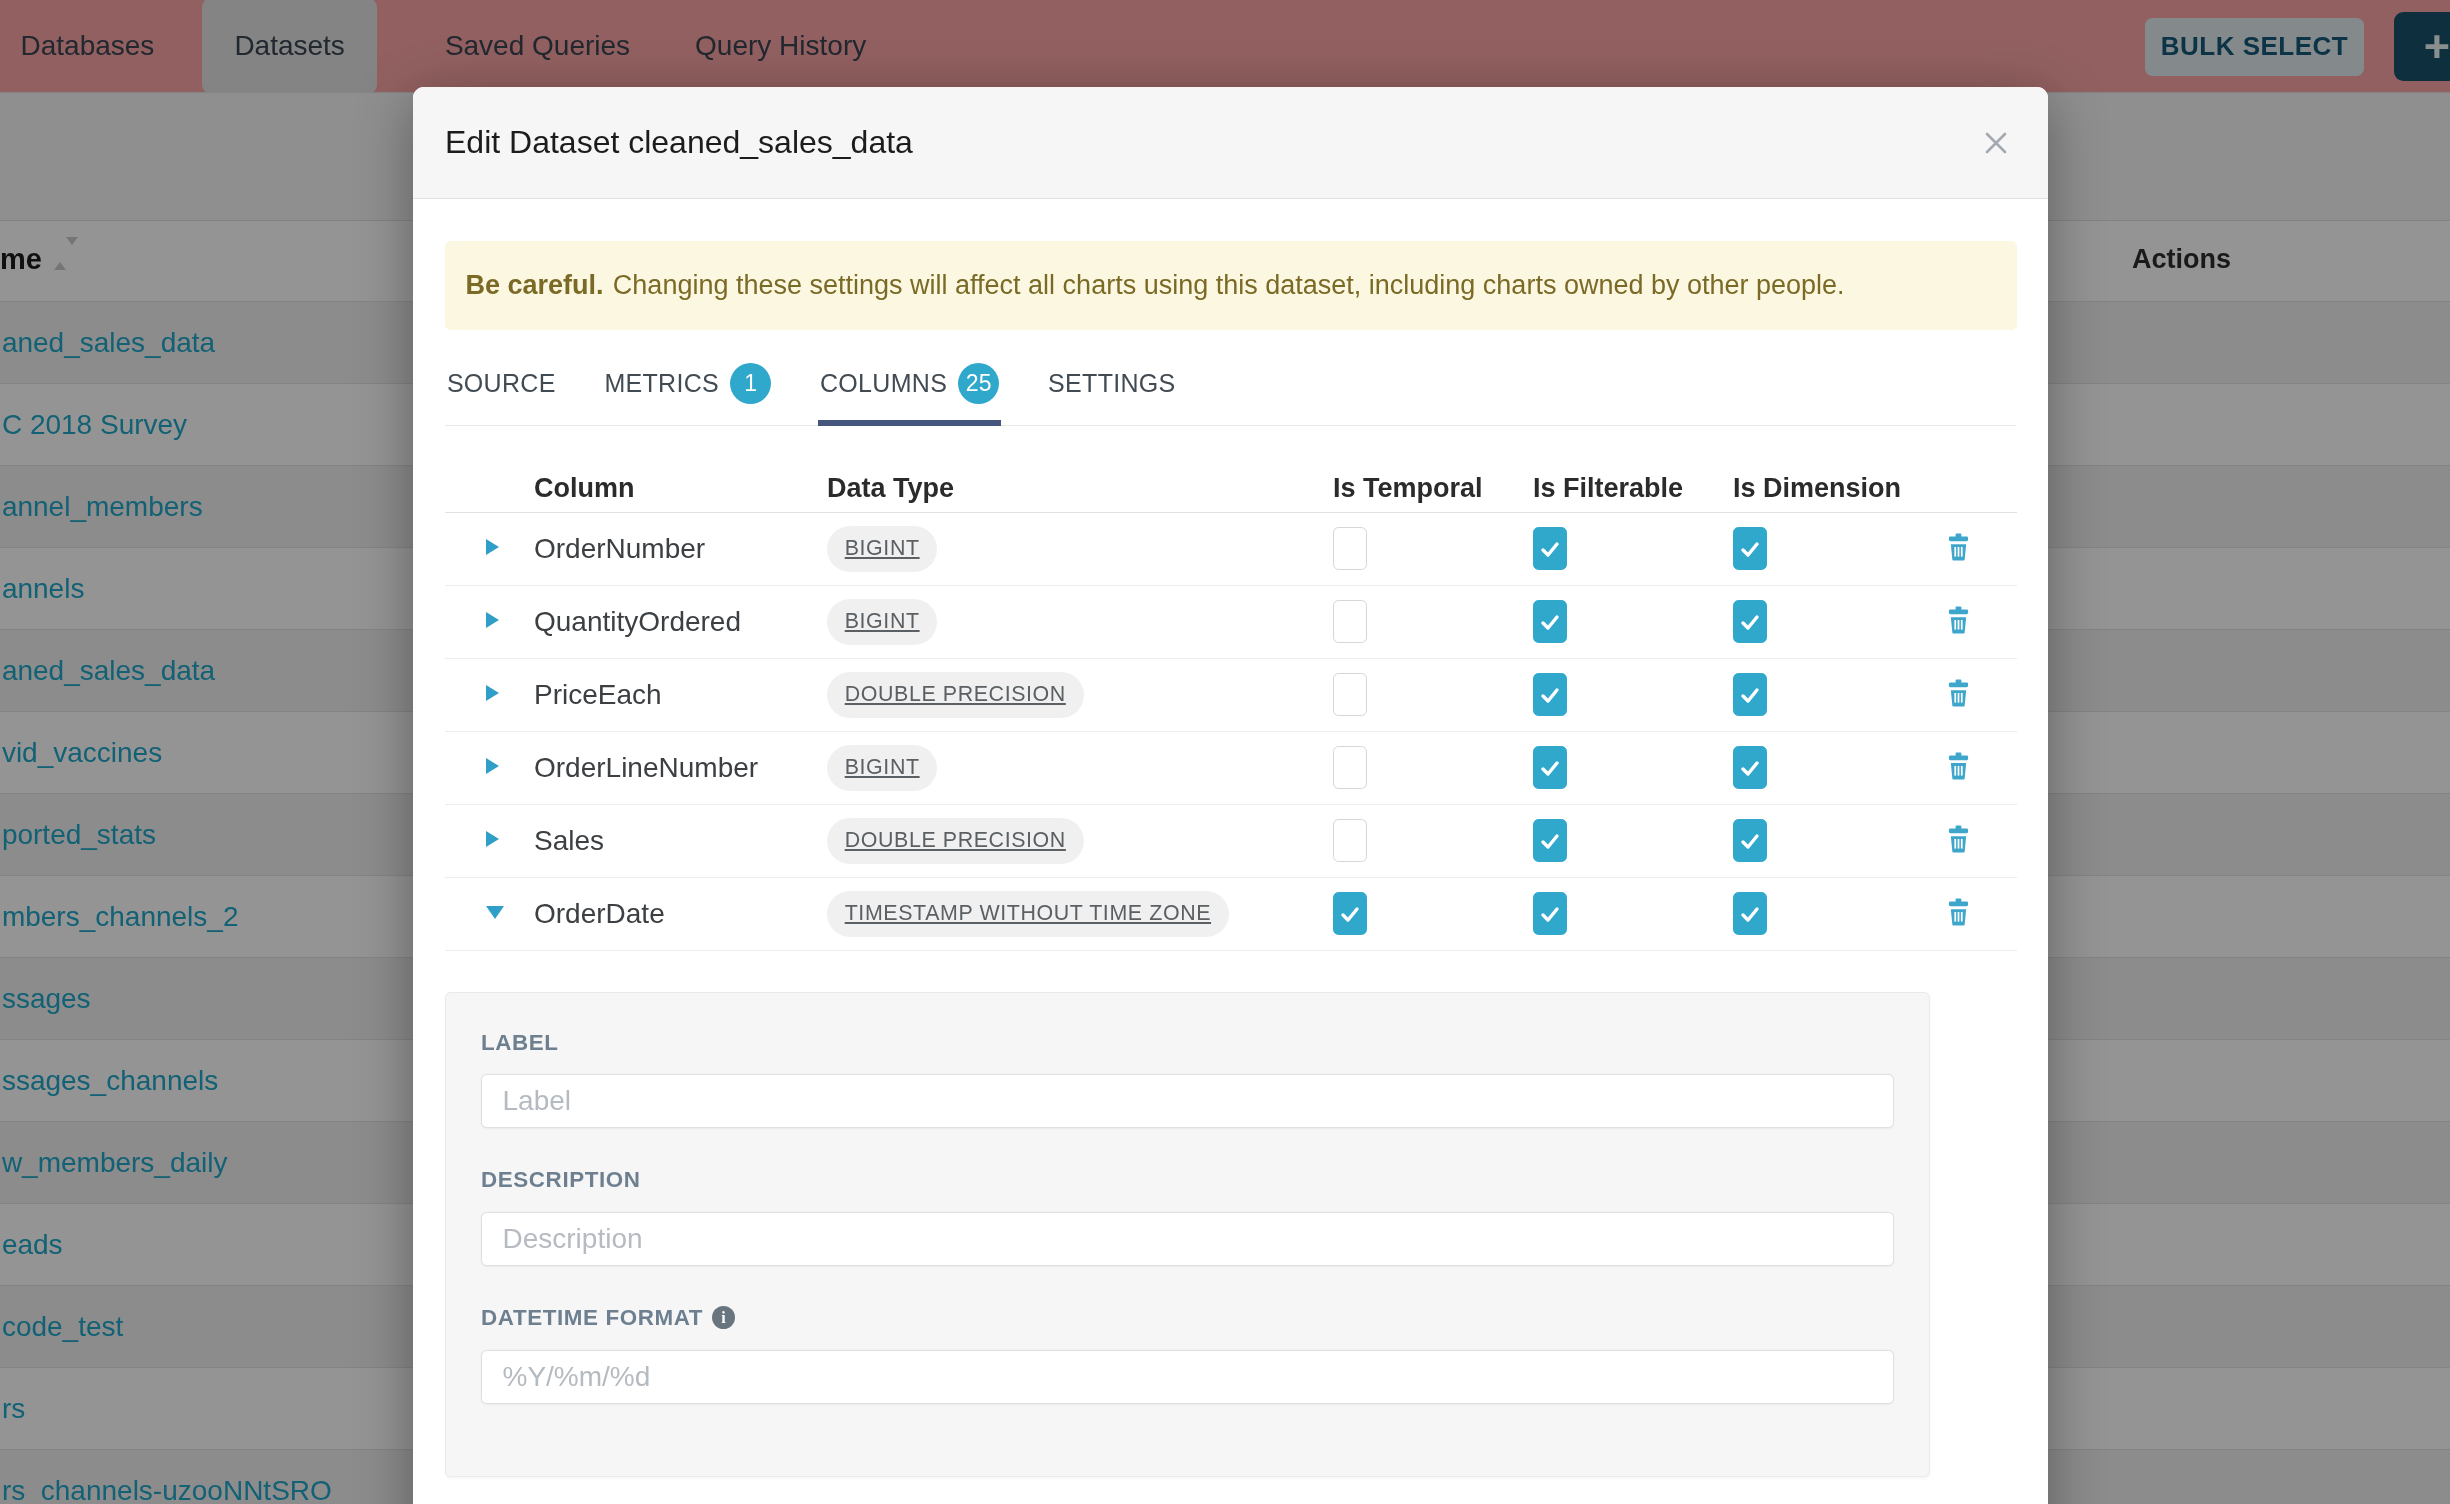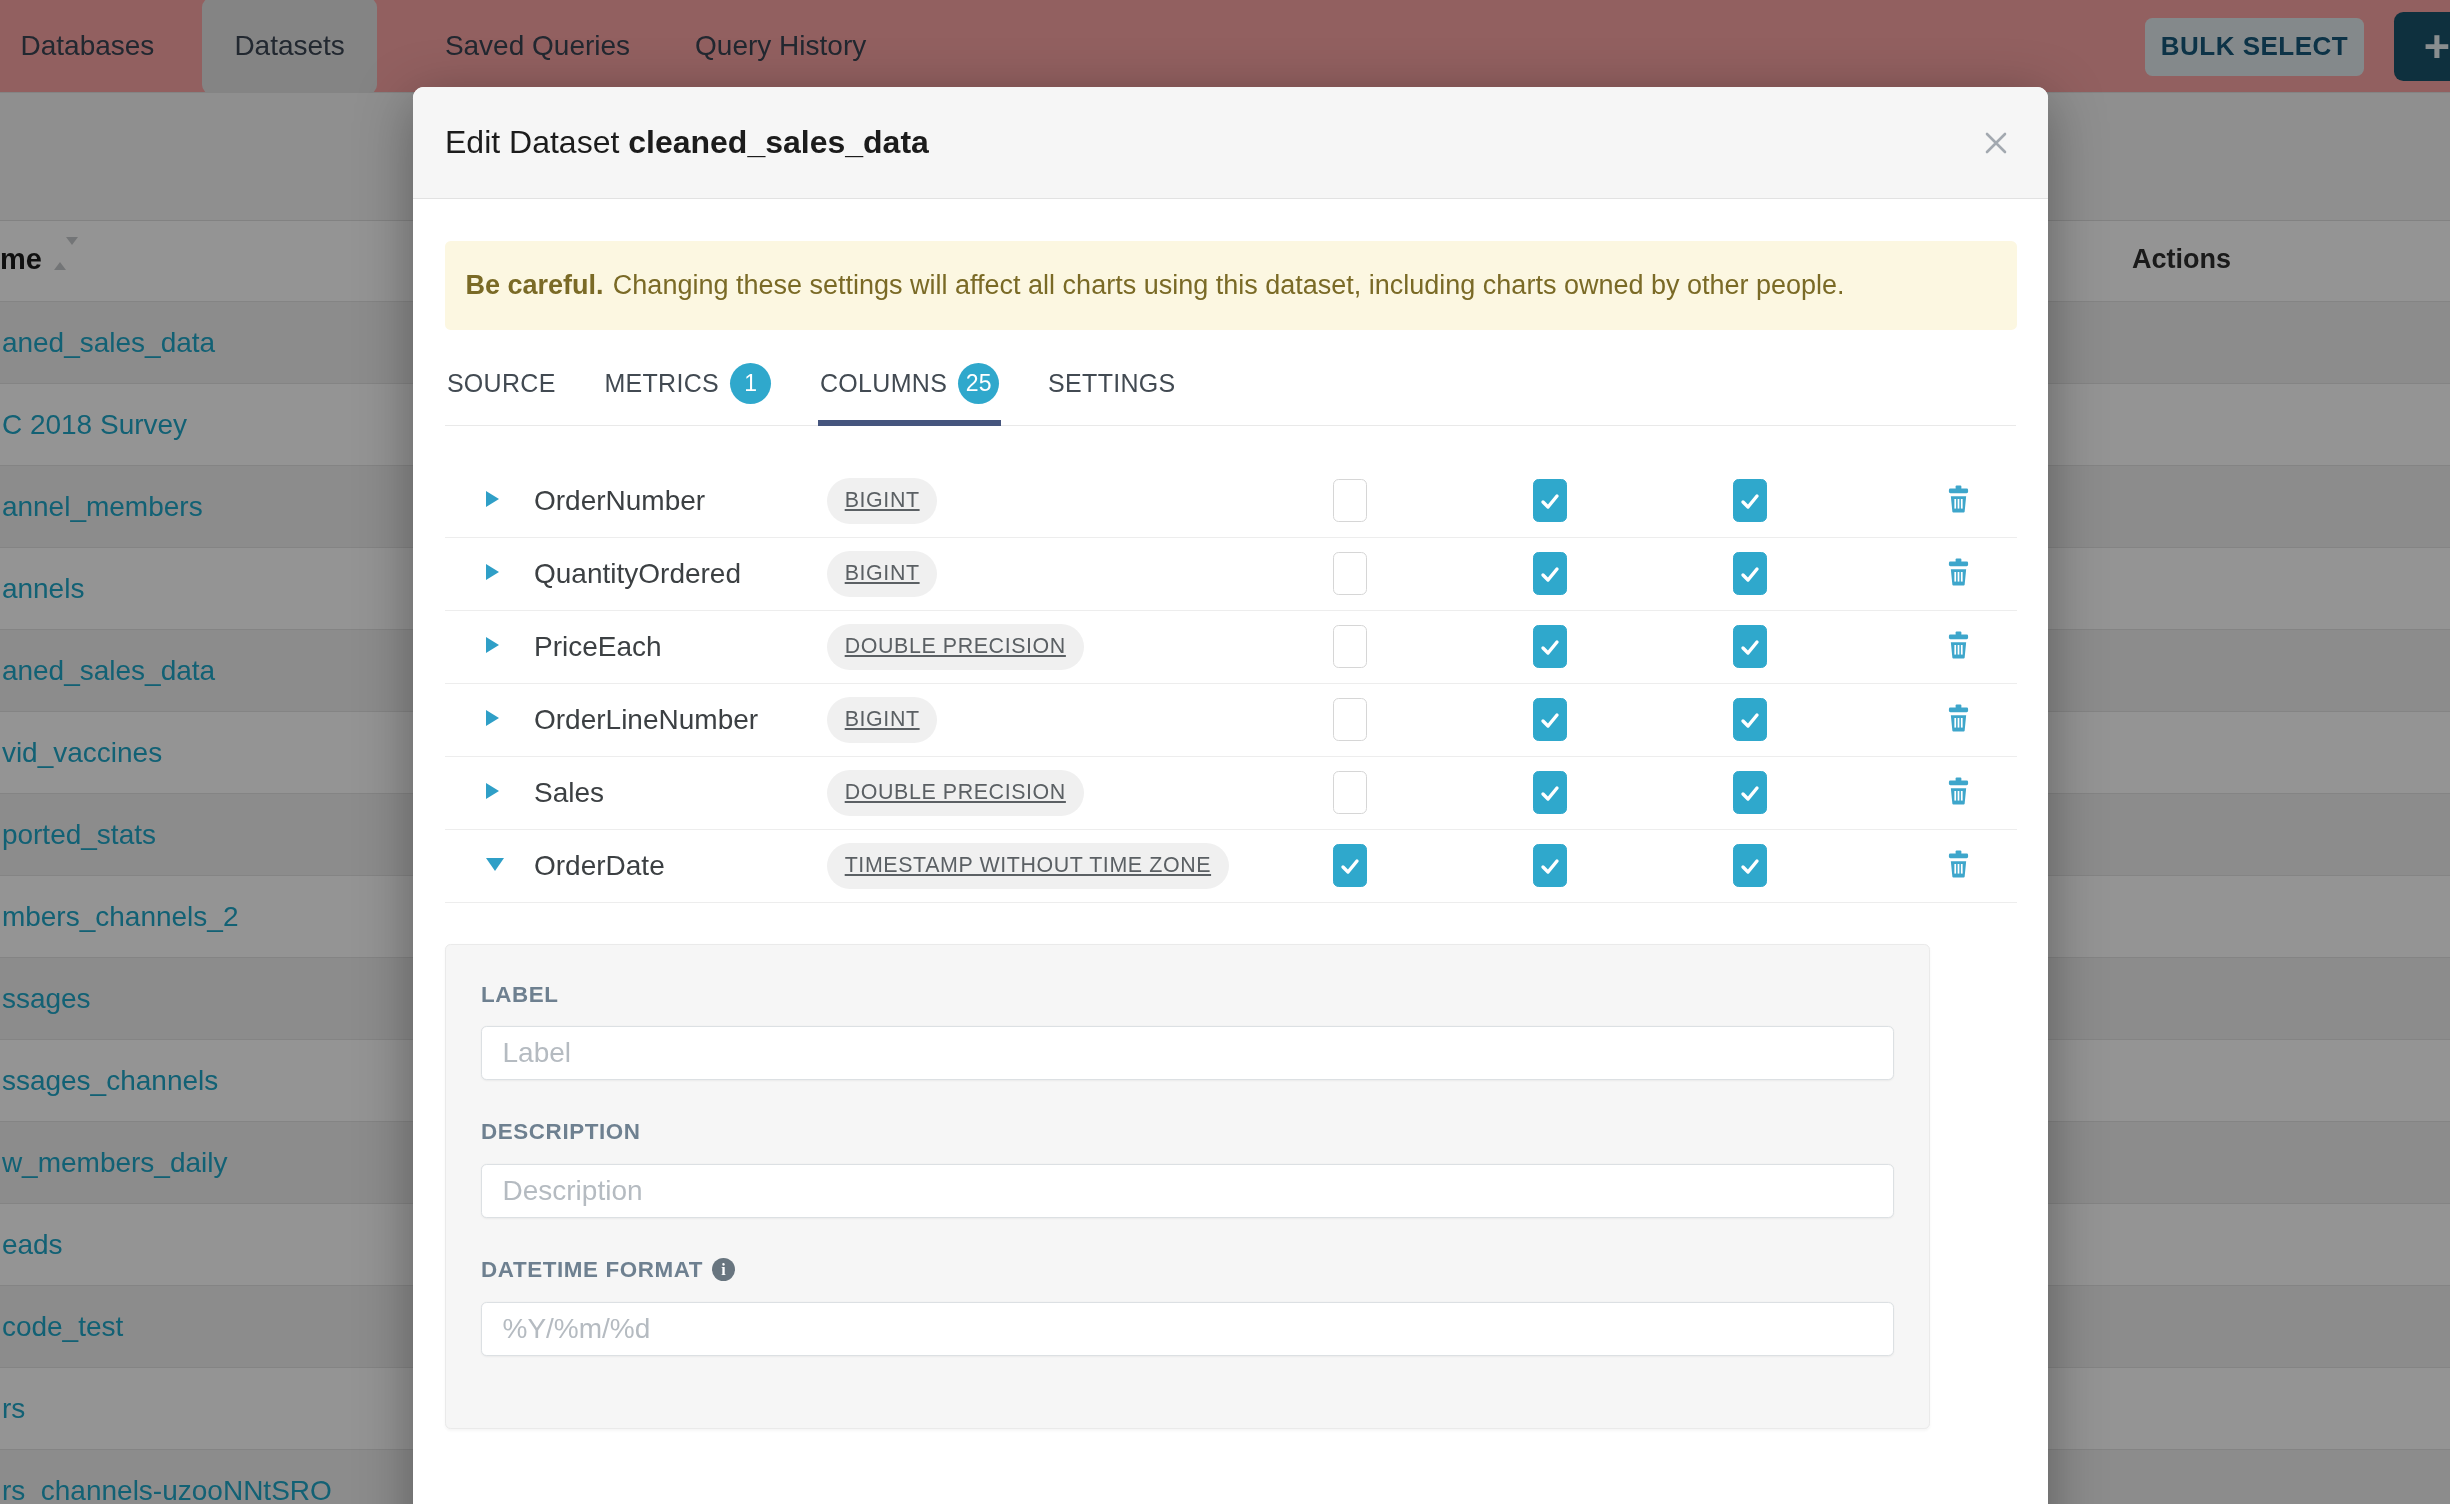--- a/index.html
+++ b/index.html
@@ -82,21 +82,21 @@
   .modal {
     position:absolute; left:413px; top:87px; width:1635px; height:1510px;
     background:#fff; border-radius:11.2px; z-index:10;
     box-shadow:0 13px 56px rgba(0,0,0,0.35);
   }
   .modal-header {
     height:112px; background:#f6f6f6; border-bottom:0.9px solid #e2e2e2;
     border-radius:11.2px 11.2px 0 0; display:flex; align-items:center; padding:0 37px 0 32px;
   }
   .modal-title { font-size:32px; color:#1c1c1c; }
-  .modal-title .ds-name { font-weight:bold; }
+  .modal-title .ds-name { font-weight:normal; }
   .close-btn { margin-left:auto; background:none; border:none; cursor:pointer; line-height:0; }
 
   .modal-body { padding:42px 32px 0 32px; }
 
   .banner {
     width:1572px; height:89px; background:#fcf7e1; border-radius:5.6px;
     display:flex; align-items:center; padding:0 20.5px; font-size:27px; color:#7a6a26;
   }
   .banner b { font-weight:bold; margin-right:9.3px; white-space:nowrap; }
 
@@ -291,20 +291,29 @@
     <span>COLUMNS</span>
     <span class="badge">25</span>
   </div>
         <div class="tab">
     <span>SETTINGS</span>
 
   </div>
       </div>
 
     <div class="cols-table">
+      <div class="cgrid thead">
+        <span></span>
+        <span>Column</span>
+        <span>Data Type</span>
+        <span>Is Temporal</span>
+        <span>Is Filterable</span>
+        <span>Is Dimension</span>
+        <span></span>
+      </div>
       <div id="col-rows">
           <div class="cgrid crow">
     <span><button class="expand-btn"><span class="tri"></span></button></span>
     <span class="cname">OrderNumber</span>
     <span><span class="pill">BIGINT</span></span>
     <span>
               <span class="checkbox">
       
     </span>
             </span>

